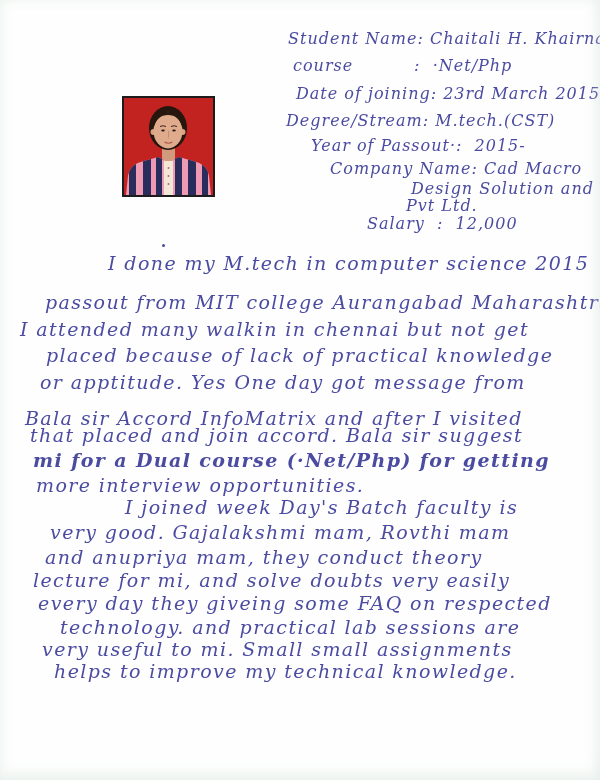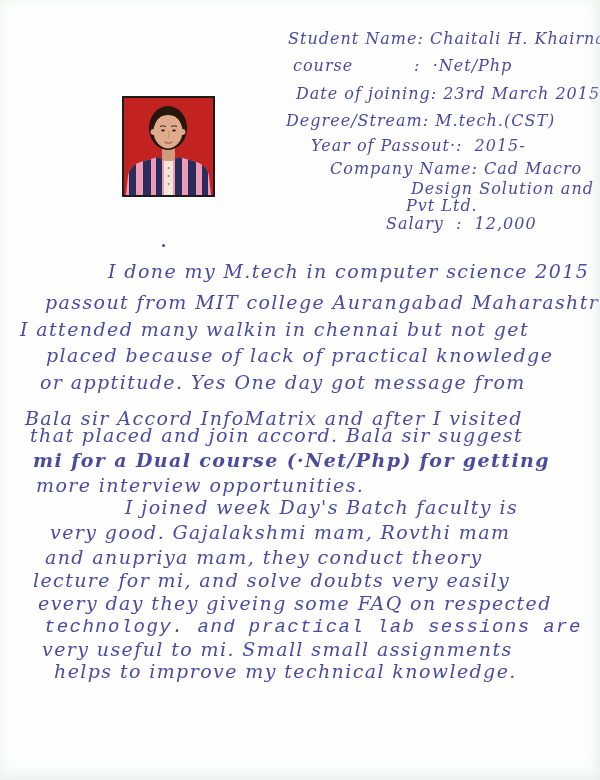--- a/index.html
+++ b/index.html
@@ -86,35 +86,35 @@
   </div>
 
   <div class="hw hline" style="left:288px;top:29px;">Student Name: Chaitali H. Khairnar</div>
   <div class="hw hline" style="left:293px;top:56px;">course          :  ·Net/Php</div>
   <div class="hw hline" style="left:296px;top:84px;">Date of joining: 23rd March 2015-</div>
   <div class="hw hline" style="left:286px;top:111px;">Degree/Stream: M.tech.(CST)</div>
   <div class="hw hline" style="left:311px;top:136px;">Year of Passout·:  2015-</div>
   <div class="hw hline" style="left:330px;top:159px;">Company Name: Cad Macro</div>
   <div class="hw hline" style="left:411px;top:179px;">Design Solution and</div>
   <div class="hw hline" style="left:406px;top:196px;">Pvt Ltd.</div>
-  <div class="hw hline" style="left:386px;top:214px;">Salary  :  12,000</div>
+  <div class="hw hline" style="left:367px;top:214px;">Salary  :  12,000</div>
 
   <div class="stray-dot"></div>
 
-  <div class="hw bline" style="left:108px;top:260px;">I done my M.tech in computer science 2015</div>
+  <div class="hw bline" style="left:108px;top:252px;">I done my M.tech in computer science 2015</div>
   <div class="hw bline" style="left:45px;top:291px;">passout from MIT college Aurangabad Maharashtra</div>
   <div class="hw bline" style="left:20px;top:318px;">I attended many walkin in chennai but not get</div>
   <div class="hw bline" style="left:46px;top:344px;">placed because of lack of practical knowledge</div>
   <div class="hw bline" style="left:40px;top:371px;">or apptitude. Yes One day got message from</div>
   <div class="hw bline" style="left:25px;top:398px;margin-top:9px;">Bala sir Accord InfoMatrix and after I visited</div>
   <div class="hw bline" style="left:30px;top:424px;">that placed and join accord. Bala sir suggest</div>
   <div class="hw bline" style="left:33px;top:449px;font-weight:bold;">mi for a Dual course (·Net/Php) for getting</div>
   <div class="hw bline" style="left:36px;top:474px;">more interview opportunities.</div>
   <div class="hw bline" style="left:125px;top:496px;">I joined week Day's Batch faculty is</div>
   <div class="hw bline" style="left:50px;top:521px;font-style:italic;">very good. Gajalakshmi mam, Rovthi mam</div>
   <div class="hw bline" style="left:45px;top:546px;">and anupriya mam, they conduct theory</div>
   <div class="hw bline" style="left:33px;top:569px;text-align:right;">lecture for mi, and solve doubts very easily</div>
   <div class="hw bline" style="left:38px;top:592px;">every day they giveing some FAQ on respected</div>
-  <div class="hw bline" style="left:44px;top:616px;font-family:Liberation Mono, monospace;">technology. and practical lab sessions are</div>
+  <div class="hw bline" style="left:60px;top:616px;">technology. and practical lab sessions are</div>
   <div class="hw bline" style="left:42px;top:638px;">very useful to mi. Small small assignments</div>
   <div class="hw bline" style="left:54px;top:660px;">helps to improve my technical knowledge.</div>
 
 </div>
 
 </body></html>

